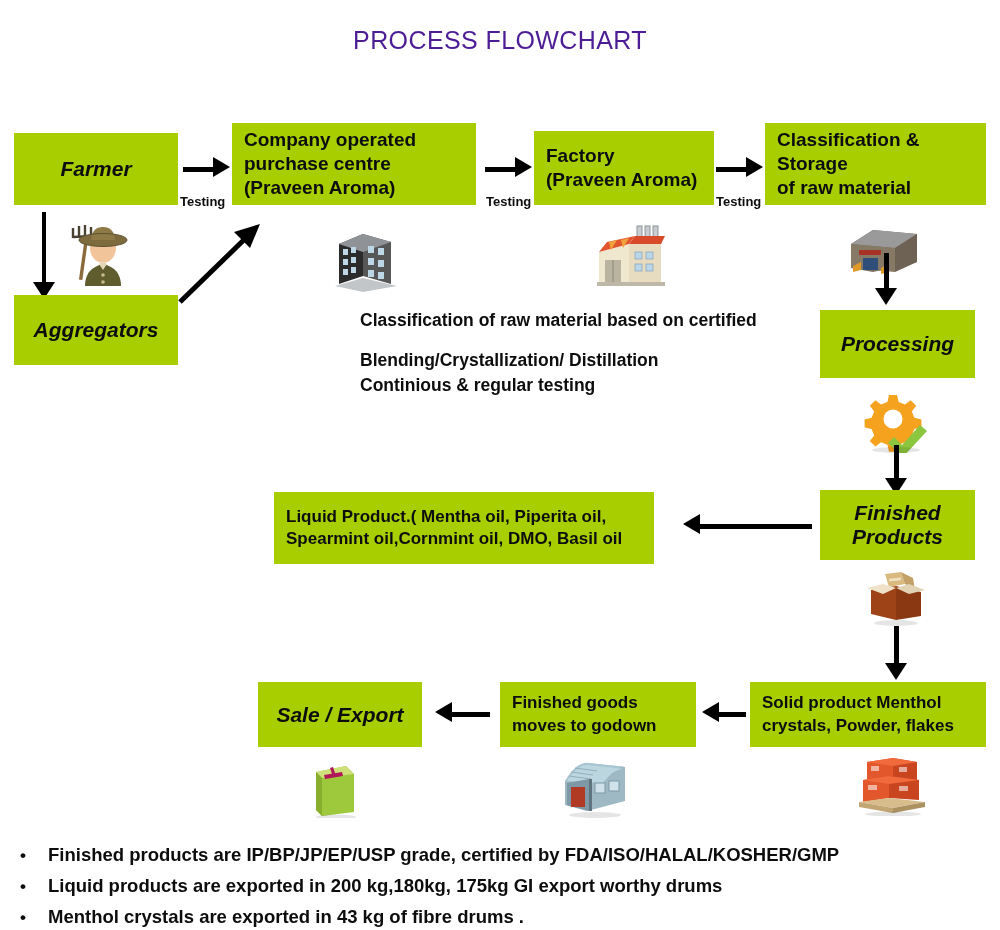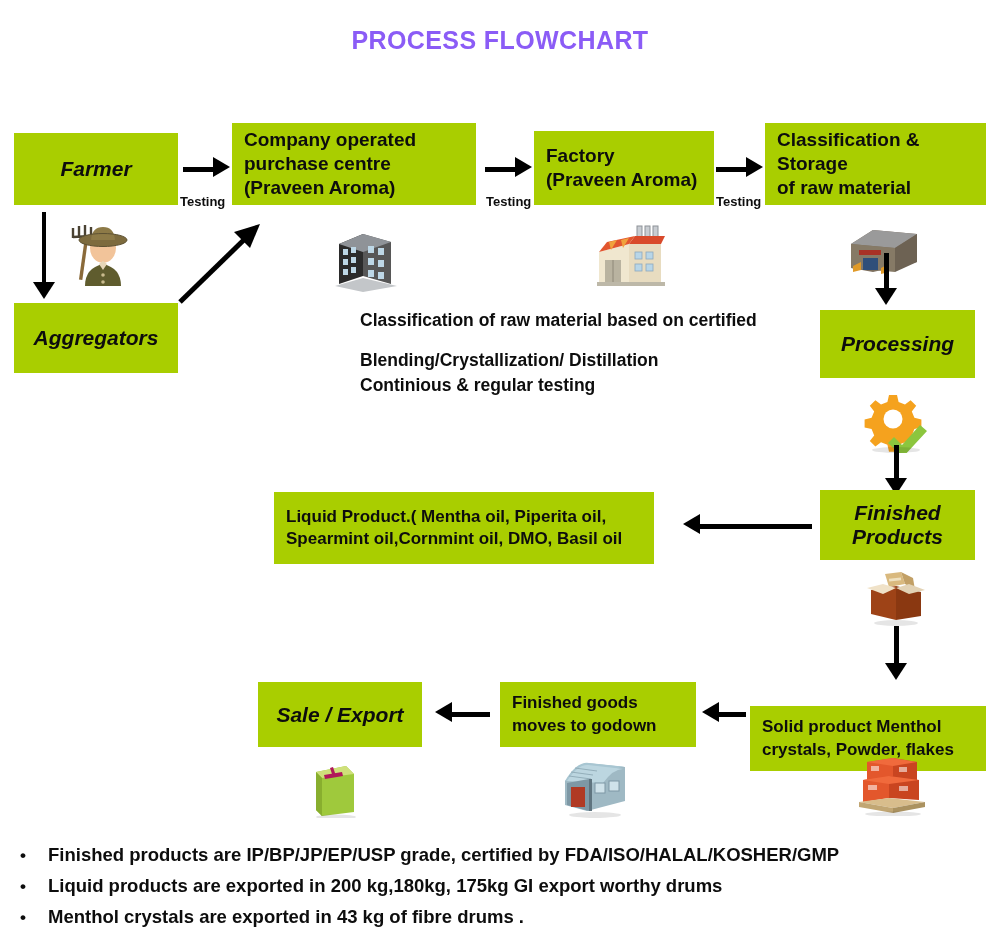--- a/index.html
+++ b/index.html
@@ -17,24 +17,24 @@
     height: 930px;
     background: #ffffff;
     overflow: hidden;
   }
   .abs { position: absolute; }
 
   
   .title-block {
     left: 0; top: 24px; width: 1000px;
     text-align: center;
-    font-weight: bold;
+    font-weight: normal;
     font-size: 25px;
     letter-spacing: 0.4px;
-    color: #8b5cf6;
+    color: #4c1d95;
     line-height: 1.32;
   }
 
   
   .box {
     background: #A9CE00;
     color: #0d0d0d;
     font-weight: bold;
     box-sizing: border-box;
     display: flex;
@@ -150,21 +150,21 @@
   <div class="abs head-right" style="left:515px; top:157px;"></div>
   <div class="abs edge-label" style="left:486px; top:194px;">Testing</div>
 
   <div class="abs arrow-h" style="left:716px; top:167px; width:32px;"></div>
   <div class="abs head-right" style="left:746px; top:157px;"></div>
   <div class="abs edge-label" style="left:716px; top:194px;">Testing</div>
 
   <div class="abs arrow-v" style="left:42px; top:212px; width:4px; height:72px;"></div>
   <div class="abs head-down" style="left:33px; top:282px;"></div>
 
-  <div class="abs box center fs21" style="left:14px; top:303px; width:164px; height:70px;">
+  <div class="abs box center fs21" style="left:14px; top:295px; width:164px; height:70px;">
     <span class="txt">Aggregators</span>
   </div>
 
   <svg class="abs icon" style="left:58px; top:218px;" width="72" height="68" viewBox="0 0 72 68">
 
     <g stroke="#4a4233" stroke-width="2.4" fill="none">
       <line x1="15" y1="10" x2="15" y2="20"></line>
       <line x1="21" y1="8" x2="21" y2="20"></line>
       <line x1="27" y1="7" x2="27" y2="19"></line>
       <line x1="33" y1="9" x2="33" y2="20"></line>
@@ -288,21 +288,21 @@
     <polygon points="8,20 33,16 33,50 8,44" fill="#9e4317"></polygon>
     <polygon points="33,16 58,22 58,46 33,50" fill="#8a3811"></polygon>
     <polygon points="4,18 20,14 33,18 20,24" fill="#f0e2c8"></polygon>
     <polygon points="33,18 46,14 62,20 46,24" fill="#e2d2b4"></polygon>
     <ellipse cx="33" cy="53" rx="22" ry="3" fill="#000" opacity="0.10"></ellipse>
   </svg>
 
   <div class="abs arrow-v" style="left:894px; top:626px; width:5px; height:42px;"></div>
   <div class="abs head-down" style="left:885px; top:663px;"></div>
 
-  <div class="abs box left fs17" style="left:750px; top:682px; width:236px; height:65px;margin-top:24px;">
+  <div class="abs box left fs17" style="left:750px; top:682px; width:236px; height:65px;">
     <span class="txt">Solid product Menthol
 crystals, Powder, flakes</span>
   </div>
 
   <div class="abs box left fs17" style="left:500px; top:682px; width:196px; height:65px;">
     <span class="txt">Finished goods
 moves to godown</span>
   </div>
 
   <div class="abs box center fs21" style="left:258px; top:682px; width:164px; height:65px;">

